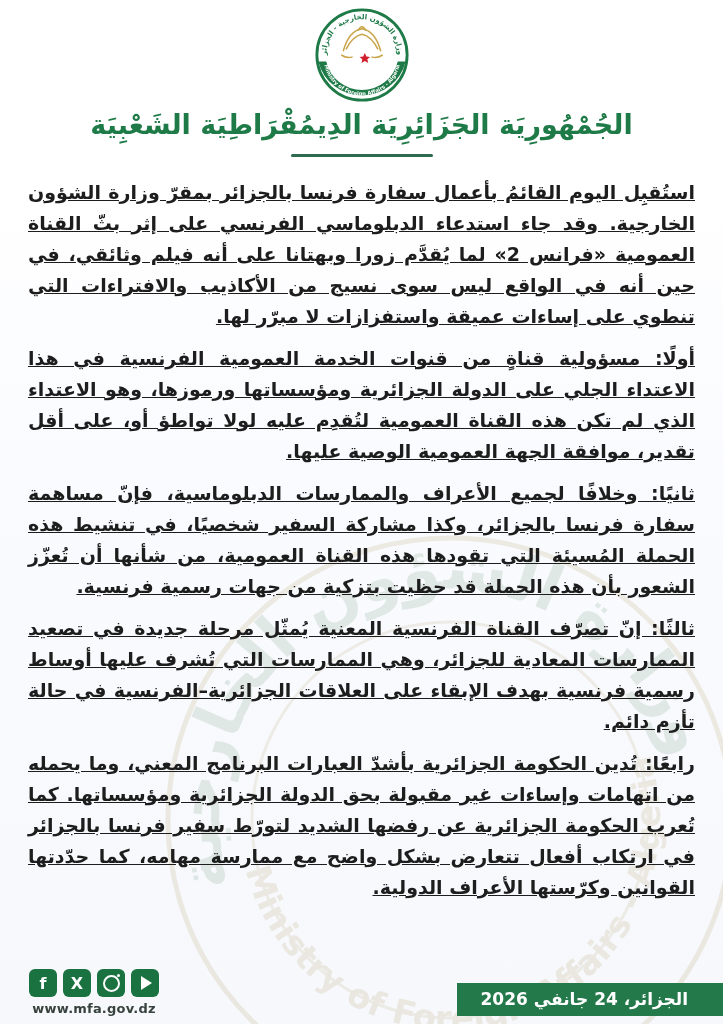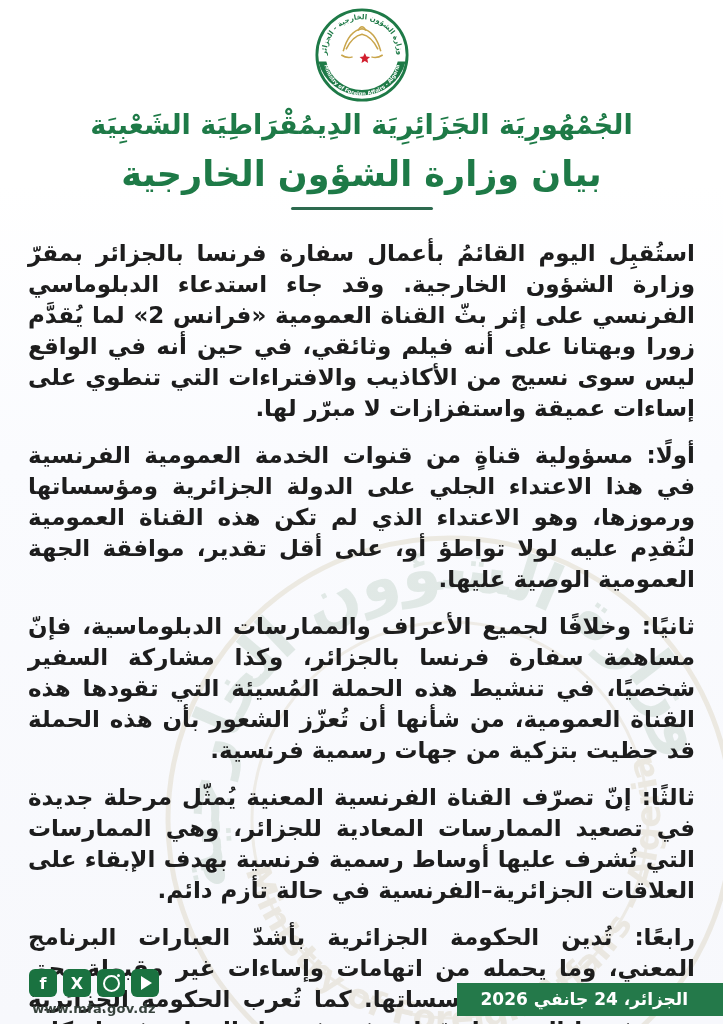--- a/index.html
+++ b/index.html
@@ -36,25 +36,25 @@
     width:142px;height:3px;background:#2d6a4f;
     margin:10px auto 0;border-radius:2px;
   }
   
   .content{
     position:relative;
     padding:12px 28px 0;
     direction:rtl;
   }
   .para{
-    margin:16px 0 11px;
+    margin:8px 0 11px;
     color:#1d1d1d;
-    font-size:23px;font-weight:700;
+    font-size:19px;font-weight:700;
     line-height:31px;
-    text-align:justify;text-align-last:right;
+    text-align:justify;text-align-last:right;text-decoration:underline;
   }
   
   .social-block{
     position:absolute;left:28px;bottom:8px;width:132px;text-align:center;
   }
   .social-row{display:flex;gap:6px;justify-content:center;direction:ltr;}
   .social-icon{
     width:28px;height:28px;border-radius:6px;background:#1a7240;
     display:flex;align-items:center;justify-content:center;
     color:#fff;font-weight:800;font-size:16px;
@@ -126,21 +126,20 @@
 
       <text font-size="7.5" font-weight="700" fill="#1e7a47" font-family="DejaVu Sans, sans-serif">
         <textPath href="#logoTop" startOffset="50%" text-anchor="middle">وزارة الشؤون الخارجية - الجزائر</textPath>
       </text>
       <text font-size="5.6" font-weight="700" fill="#ffffff" font-family="DejaVu Sans, sans-serif">
         <textPath href="#logoBottom" startOffset="50%" text-anchor="middle">Ministry of Foreign Affairs - Algeria</textPath>
       </text>
     </svg>
 
     <div class="republic-title">الجُمْهُورِيَة الجَزَائِرِيَة الدِيمُقْرَاطِيَة الشَعْبِيَة</div>
-    <div class="statement-title">بيان وزارة الشؤون الخارجية</div>
     <div class="title-divider"></div>
   </div>
 
   <div class="content" id="paragraphs">
       <p class="para">استُقبِل اليوم القائمُ بأعمال سفارة فرنسا بالجزائر بمقرّ وزارة الشؤون الخارجية. وقد جاء استدعاء الدبلوماسي الفرنسي على إثر بثّ القناة العمومية «فرانس 2» لما يُقدَّم زورا وبهتانا على أنه فيلم وثائقي، في حين أنه في الواقع ليس سوى نسيج من الأكاذيب والافتراءات التي تنطوي على إساءات عميقة واستفزازات لا مبرّر لها.</p>
       <p class="para">أولًا: مسؤولية قناةٍ من قنوات الخدمة العمومية الفرنسية في هذا الاعتداء الجلي على الدولة الجزائرية ومؤسساتها ورموزها، وهو الاعتداء الذي لم تكن هذه القناة العمومية لتُقدِم عليه لولا تواطؤ أو، على أقل تقدير، موافقة الجهة العمومية الوصية عليها.</p>
       <p class="para">ثانيًا: وخلافًا لجميع الأعراف والممارسات الدبلوماسية، فإنّ مساهمة سفارة فرنسا بالجزائر، وكذا مشاركة السفير شخصيًا، في تنشيط هذه الحملة المُسيئة التي تقودها هذه القناة العمومية، من شأنها أن تُعزّز الشعور بأن هذه الحملة قد حظيت بتزكية من جهات رسمية فرنسية.</p>
       <p class="para">ثالثًا: إنّ تصرّف القناة الفرنسية المعنية يُمثّل مرحلة جديدة في تصعيد الممارسات المعادية للجزائر، وهي الممارسات التي تُشرف عليها أوساط رسمية فرنسية بهدف الإبقاء على العلاقات الجزائرية–الفرنسية في حالة تأزم دائم.</p>
       <p class="para">رابعًا: تُدين الحكومة الجزائرية بأشدّ العبارات البرنامج المعني، وما يحمله من اتهامات وإساءات غير مقبولة بحق الدولة الجزائرية ومؤسساتها. كما تُعرب الحكومة الجزائرية عن رفضها الشديد لتورّط سفير فرنسا بالجزائر في ارتكاب أفعال تتعارض بشكل واضح مع ممارسة مهامه، كما حدّدتها القوانين وكرّستها الأعراف الدولية.</p>
     </div>

